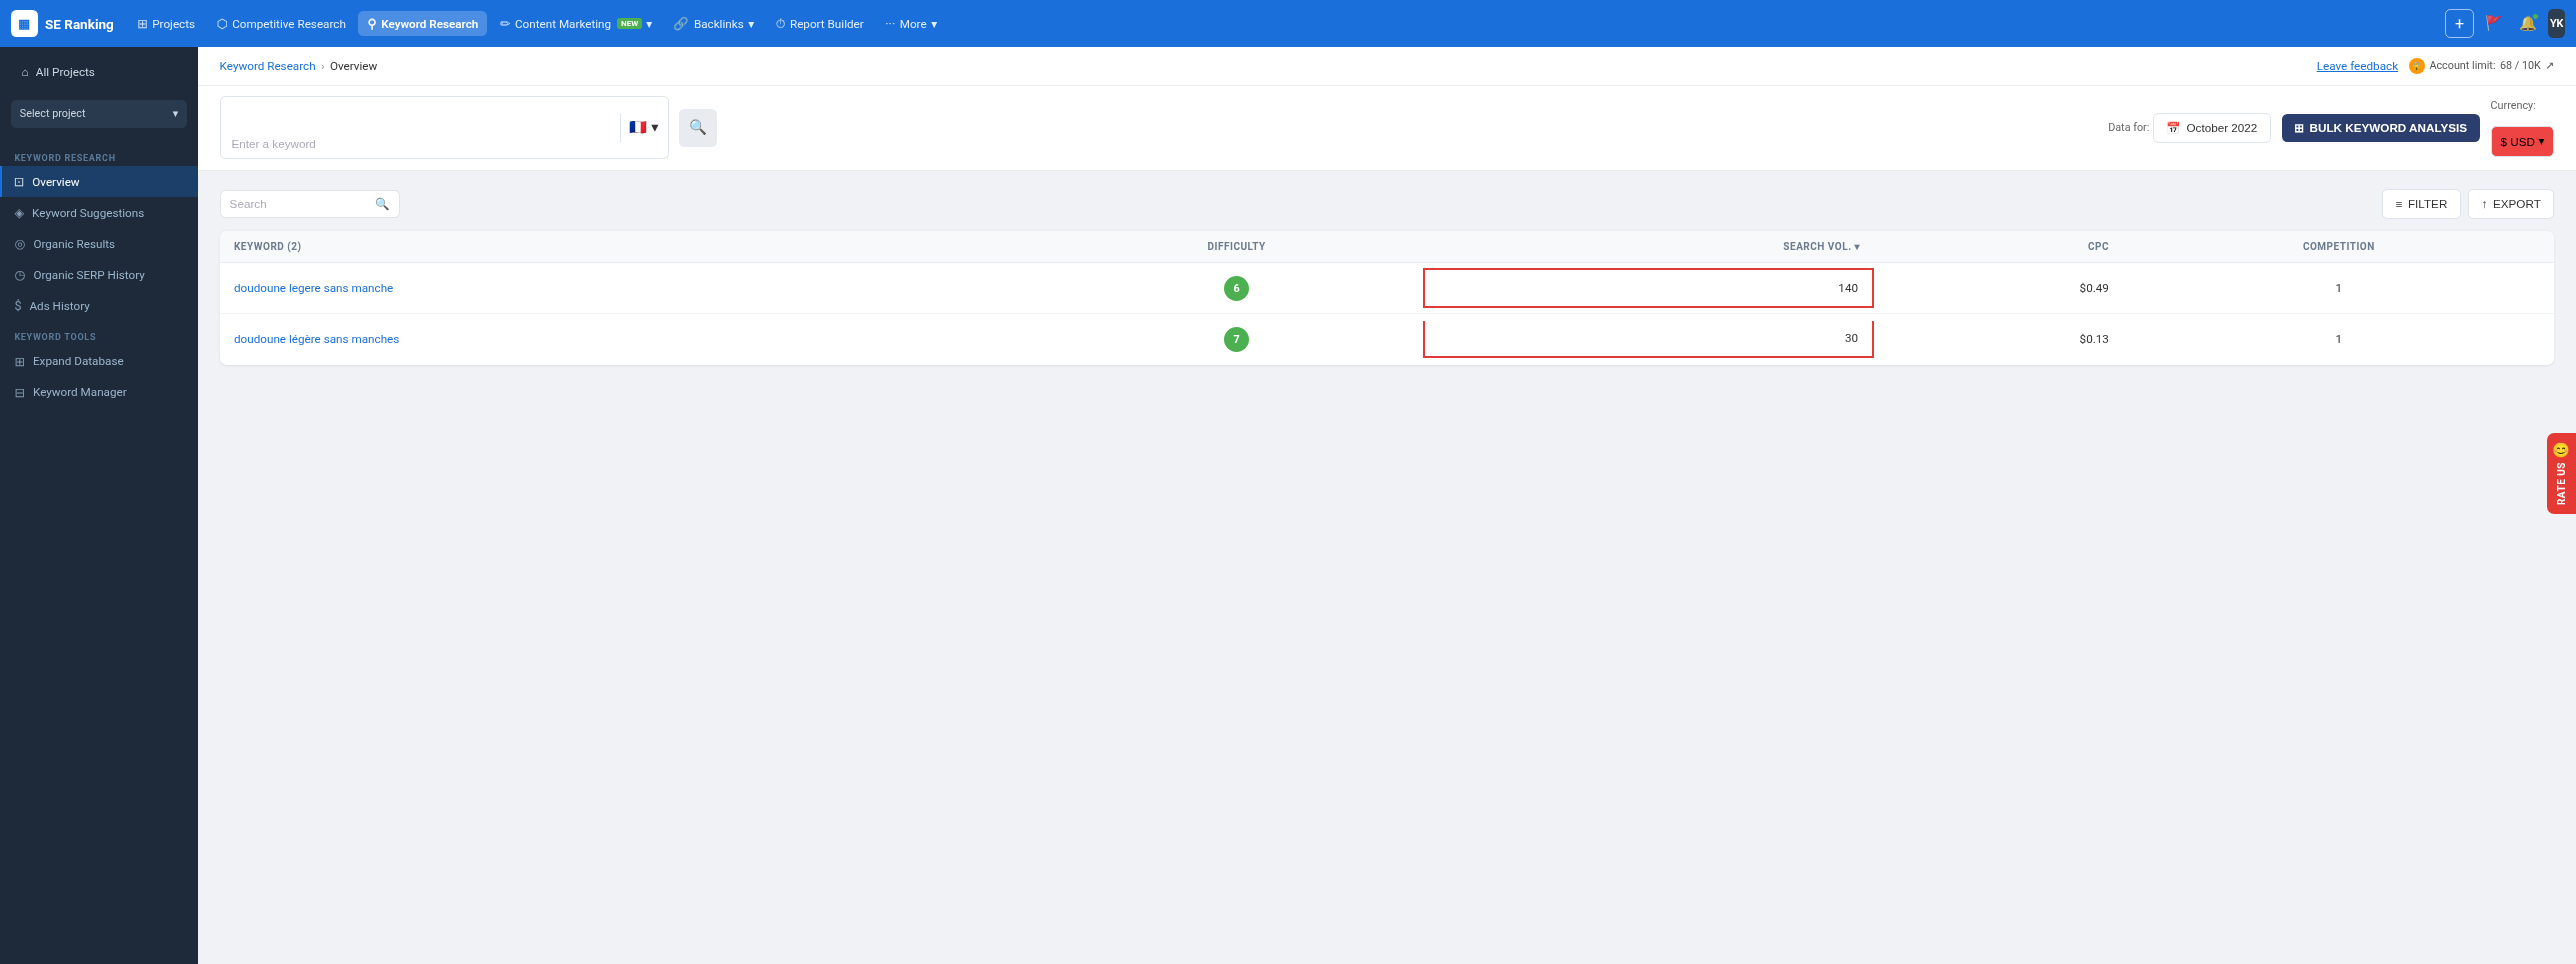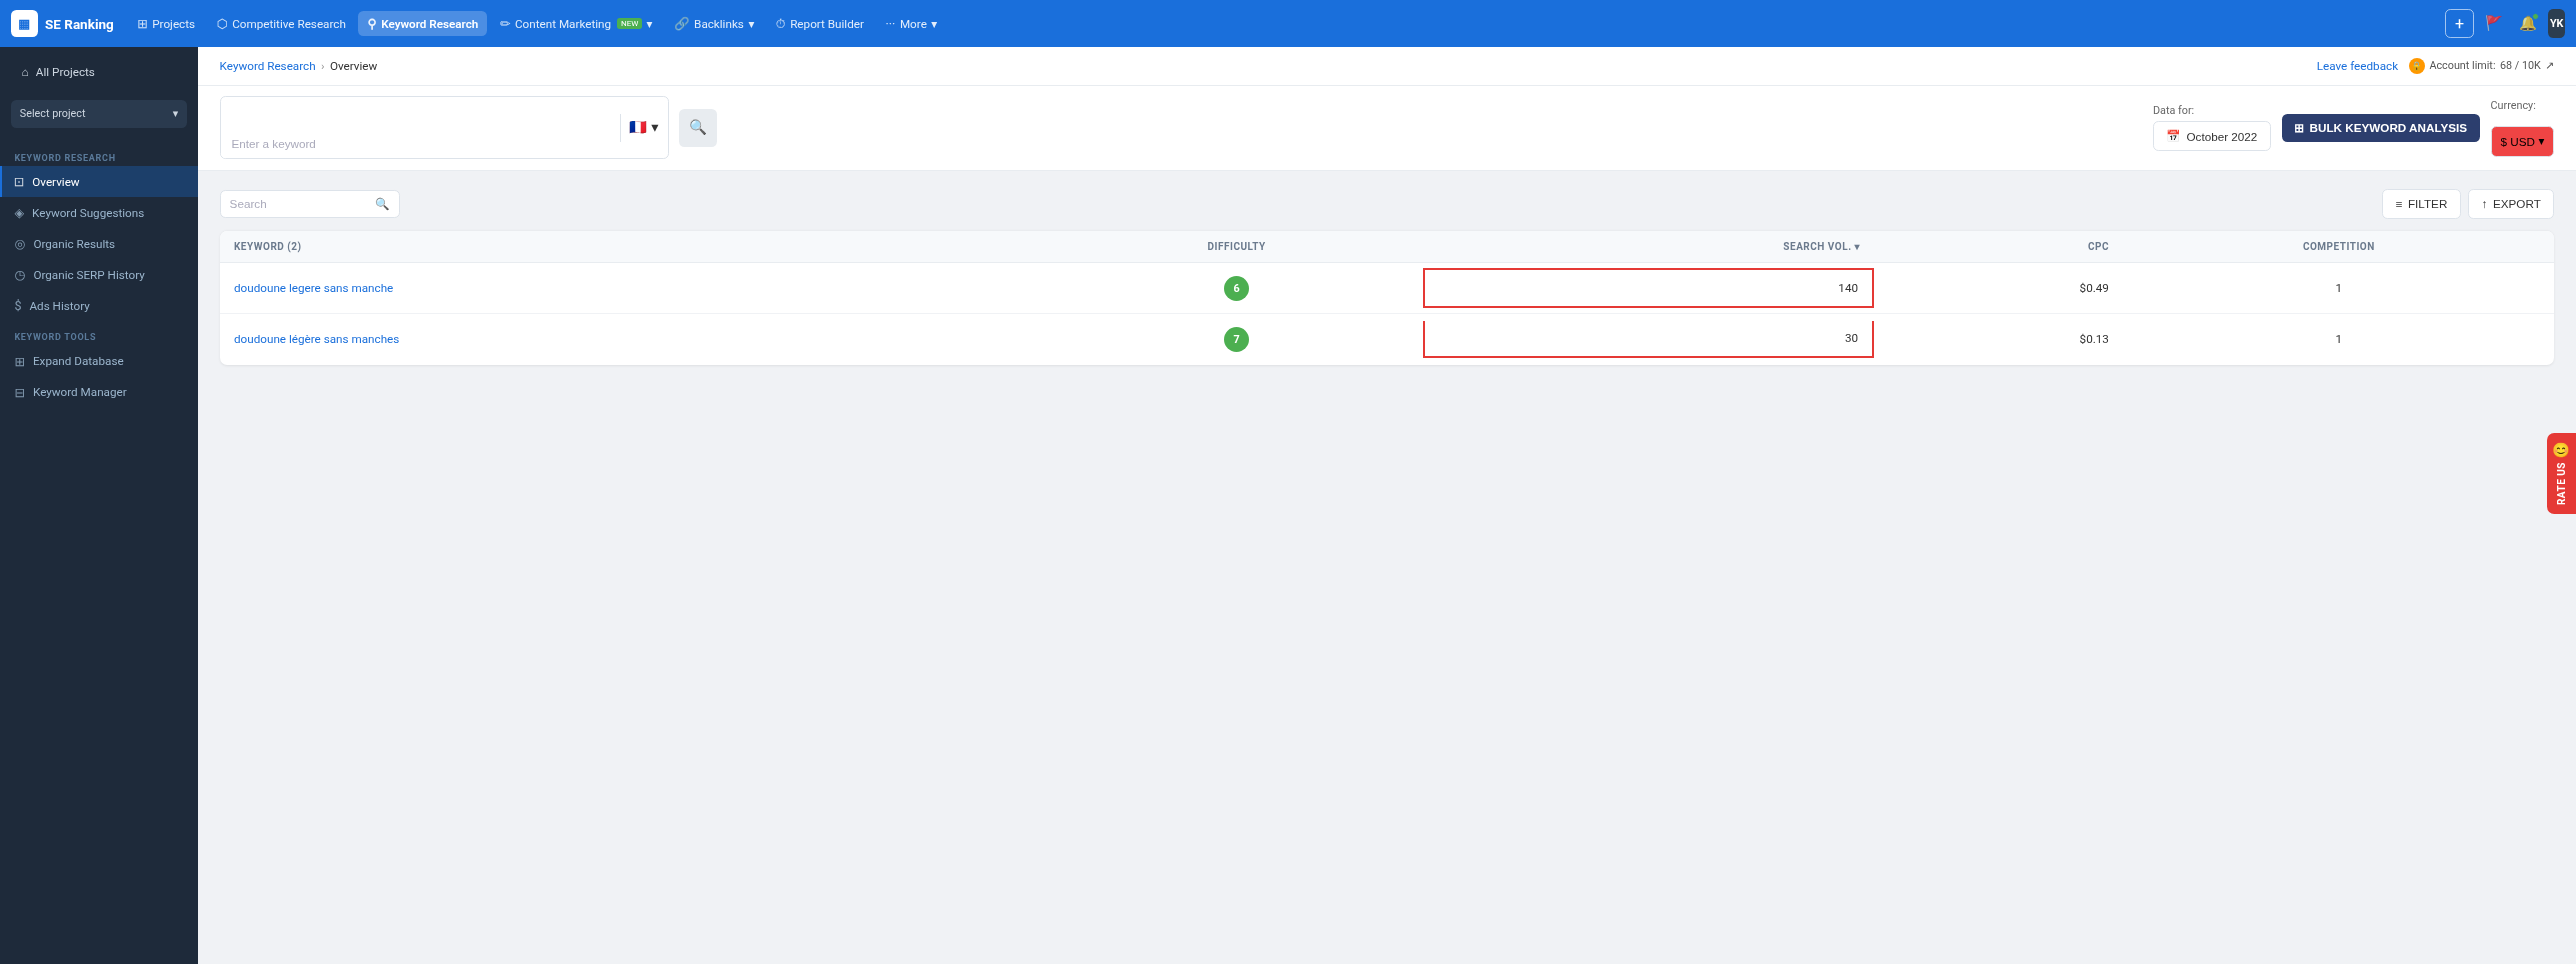--- a/index.html
+++ b/index.html
@@ -48,21 +48,21 @@
       white-space: nowrap;
     }
     .nav-item.active { background: rgba(255,255,255,0.22); color: #fff; font-weight: 600; }
     .nav-icon { font-size: 12.6px; opacity: 0.9; }
     .nav-badge {
       background: #4caf50;
       color: #fff;
       font-size: 8px;
       padding: 0.9px 3.6px;
       border-radius: 2.7px;
-      font-weight: 400;
+      font-weight: 700;
       margin-left: 1.8px;
     }
     .nav-spacer { flex: 1; }
     .nav-right {
       display: flex;
       align-items: center;
       gap: 5.4px;
     }
     .nav-btn-plus {
       width: 29px; height: 29px;
@@ -198,20 +198,21 @@
     .breadcrumb-current { color: #333; }
     .breadcrumb-right {
       display: flex;
       align-items: center;
       gap: 10.8px;
     }
     .leave-feedback {
       color: #1a6fdb;
       cursor: pointer;
       font-size: 11.7px;
+      text-decoration: underline;
     }
     .account-limit {
       display: flex;
       align-items: center;
       gap: 4.5px;
       font-size: 10.8px;
       color: #555;
     }
     .limit-icon {
       width: 16px; height: 16px;
@@ -588,21 +589,21 @@
         <input class="keyword-input" type="text" placeholder="Enter a keyword" style="">
         <div class="flag-selector">
           <span>🇫🇷</span>
           <span>▾</span>
         </div>
       </div>
       <button class="search-btn">🔍</button>
 
       <div class="toolbar-spacer"></div>
 
-      <div style="display:flex;flex-direction:column;align-items:flex-start;gap:3.6px;">
+      <div style="display:flex;flex-direction:row;align-items:center;gap:3.6px;">
         <span class="data-for-label">Data for:</span>
         <button class="date-btn">
           <span>📅</span>
           <span>October 2022</span>
         </button>
       </div>
 
       <button class="bulk-btn">
         <span>⊞</span>
         <span>BULK KEYWORD ANALYSIS</span>

